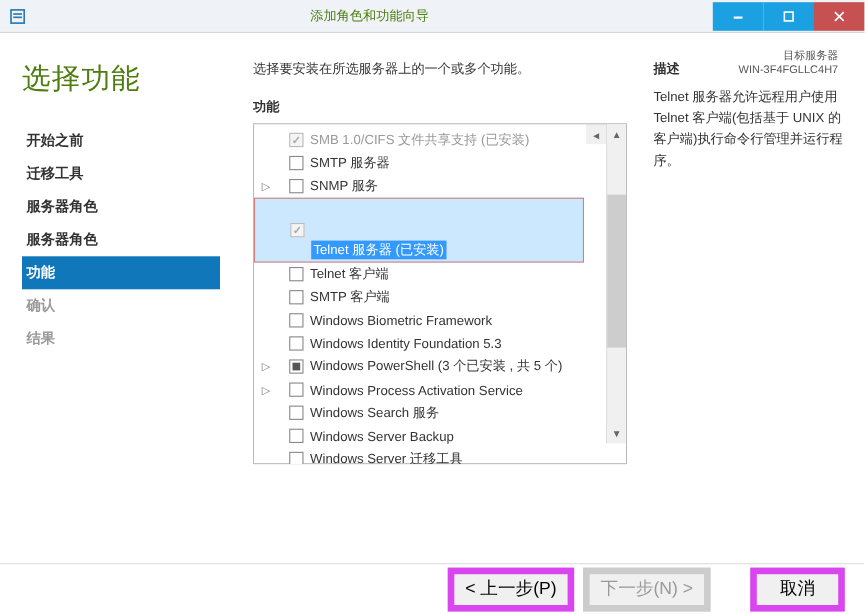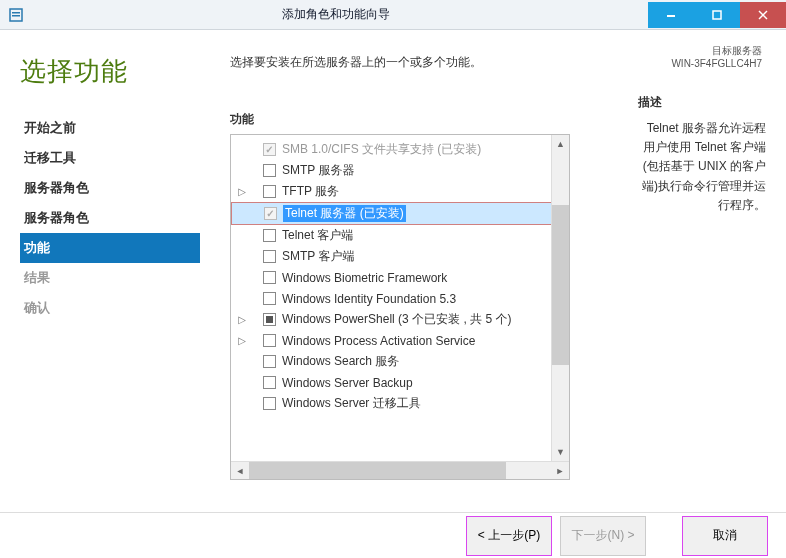--- a/index.html
+++ b/index.html
@@ -1,73 +1,73 @@
 <!DOCTYPE html>
 <html><head>
   <meta charset="utf-8">
   <style>
     * { margin: 0; padding: 0; box-sizing: border-box; font-family: "Microsoft YaHei", "Segoe UI", sans-serif; }
     body { width: 786px; height: 558px; background: #fff; overflow: hidden; font-size: 12px; }
     
     .titlebar { height: 30px; background: #eff3f7; border-bottom: 1px solid #d0d6dc; display: flex; align-items: center; position: relative; }
     .titlebar-icon { width: 16px; height: 16px; margin-left: 8px; }
-    .titlebar-title { flex: 1; text-align: center; font-size: 12px; color: #0f172a; font-family: Liberation Serif, serif; }
+    .titlebar-title { flex: 1; text-align: center; font-size: 12px; color: #4d7c0f; font-family: Liberation Serif, serif; }
     .window-controls { display: flex; }
     .win-btn { width: 46px; height: 26px; display: flex; align-items: center; justify-content: center; cursor: pointer; }
     .win-btn.min { background: #1ba1e2; color: #fff; }
     .win-btn.max { background: #1ba1e2; color: #fff; }
     .win-btn.close { background: #c75050; color: #fff; }
     
     .content { display: flex; height: calc(100% - 30px - 46px); padding: 24px 20px 10px 20px; }
     
     .left-panel { width: 180px; }
     .page-header { font-size: 26px; font-weight: 300; color: #4d7c0f; margin-bottom: 24px; letter-spacing: 1px; }
     .nav-list { }
     .nav-item { padding: 6px 4px; font-size: 13px; color: #333; cursor: pointer; font-weight: bold; }
     .nav-item.active { background: #1177bb; color: #fff; }
     .nav-item.disabled { color: #999; }
     
-    .main-panel { flex: 1; padding-left: 30px; display: flex; gap: 44px; }
+    .main-panel { flex: 1; padding-left: 30px; display: flex; }
     .main-left { width: 340px; }
     .main-right { flex: 1; padding-left: 24px; }
     
     .intro-text { font-size: 12px; color: #333; margin-bottom: 18px; }
-    .section-label { font-size: 12px; color: #333; margin-bottom: 6px; font-weight: bold; margin-top: 40px; }
-    
-    .tree-container { border: 1px solid #bcbcbc; height: 346px; position: relative; background: #fff; display: flex; flex-direction: column; }
+    .section-label { font-size: 12px; color: #333; margin-bottom: 6px; font-weight: bold; }
+    
+    .tree-container { border: 1px solid #bcbcbc; height: 310px; position: relative; background: #fff; display: flex; }
     .tree-scroll { flex: 1; overflow-y: auto; padding: 4px 0; }
     .tree-item { display: flex; align-items: center; padding: 2px 4px; font-size: 12px; min-height: 21px; white-space: nowrap; }
     .tree-item.highlighted { background: #cce8ff; border: 1px solid #d08080; margin-right: 2px; }
     .expand-toggle { width: 14px; display: inline-flex; justify-content: center; color: #777; font-size: 10px; cursor: pointer; }
     .indent { width: 14px; display: inline-block; }
     .checkbox { width: 13px; height: 13px; border: 1px solid #888; margin-right: 6px; display: inline-flex; align-items: center; justify-content: center; font-size: 10px; cursor: pointer; background: #fff; flex-shrink: 0; }
     .checkbox.checked::before { content: "✓"; color: #555; font-weight: bold; }
     .checkbox.checked.disabled::before { color: #aaa; }
     .checkbox.partial { background: #fff; }
     .checkbox.partial::before { content: ""; width: 7px; height: 7px; background: #555; }
     .checkbox.disabled { border-color: #bbb; background: #f4f4f4; }
     .item-label { color: #333; }
     .item-label.disabled { color: #999; }
-    .item-label.selected { background: #3399ff; color: #fff; padding: 0 2px; }
+    .item-label.selected { background: #3399ff; color: #fff; padding: 0 2px; margin-top: 36px; }
     
     .h-scrollbar { height: 18px; border-top: 1px solid #ddd; background: #f0f0f0; display: flex; align-items: center; }
     .h-scroll-btn { width: 18px; height: 17px; background: #f0f0f0; display: flex; align-items: center; justify-content: center; font-size: 9px; color: #666; cursor: pointer; }
     .h-scroll-track { flex: 1; height: 17px; position: relative; }
     .h-scroll-thumb { position: absolute; left: 0; width: 85%; height: 100%; background: #cdcdcd; cursor: pointer; }
     .v-scrollbar { position: absolute; right: 0; top: 0; bottom: 18px; width: 18px; background: #f0f0f0; border-left: 1px solid #ddd; display: flex; flex-direction: column; }
     .v-scroll-btn { height: 18px; background: #f0f0f0; display: flex; align-items: center; justify-content: center; font-size: 9px; color: #666; cursor: pointer; }
     .v-scroll-track { flex: 1; position: relative; }
     .v-scroll-thumb { position: absolute; top: 18%; left: 0; width: 100%; height: 55%; background: #cdcdcd; cursor: pointer; }
     
-    .desc-text { font-size: 12px; color: #333; line-height: 1.6; margin-top: 8px; text-align: right; }
+    .desc-text { font-size: 12px; color: #333; line-height: 1.6; margin-top: 8px; }
     
     .server-info { position: absolute; top: 44px; right: 24px; text-align: right; font-size: 10px; color: #555; }
     
     .footer { height: 46px; border-top: 1px solid #ddd; display: flex; align-items: center; justify-content: flex-end; padding: 0 18px; gap: 8px; background: #fff; }
-    .btn { min-width: 86px; height: 40px; border: 1px solid #d946ef; background: #f0f0f0; font-size: 12px; cursor: pointer; padding: 0 10px; }
+    .btn { min-width: 86px; height: 40px; border: 6px solid #d946ef; background: #f0f0f0; font-size: 16px; cursor: pointer; padding: 0 10px; }
     .btn:disabled { color: #999; border-color: #ccc; cursor: default; }
     
     .tree-scroll::-webkit-scrollbar { display: none; }
   </style>
 </head>
 <body>
 
 <div class="titlebar">
   <span class="titlebar-icon">
     <svg viewBox="0 0 16 16">
@@ -104,22 +104,22 @@
 
 <div class="content">
   <div class="left-panel">
     <div class="page-header">选择功能</div>
     <div class="nav-list" id="nav-list">
         <div class="nav-item">开始之前</div>
         <div class="nav-item">迁移工具</div>
         <div class="nav-item">服务器角色</div>
         <div class="nav-item">服务器角色</div>
         <div class="nav-item active">功能</div>
+        <div class="nav-item disabled">确认</div>
         <div class="nav-item disabled">结果</div>
-        <div class="nav-item disabled">确认</div>
       </div>
   </div>
 
   <div class="main-panel">
     <div class="main-left">
       <div class="intro-text">选择要安装在所选服务器上的一个或多个功能。</div>
       <div class="section-label">功能</div>
       <div class="tree-container">
         <div class="tree-scroll" id="tree-scroll">
             <div class="tree-item">
@@ -131,21 +131,21 @@
             <div class="tree-item">
               <span class="indent"></span>
               <span class="indent"></span>
               <span class="checkbox"></span>
               <span class="item-label">SMTP 服务器</span>
             </div>
             <div class="tree-item">
               <span class="expand-toggle">▷</span>
               <span class="indent"></span>
               <span class="checkbox"></span>
-              <span class="item-label">TFTP 服务</span>
+              <span class="item-label">SNMP 服务</span>
             </div>
             <div class="tree-item highlighted">
               <span class="indent"></span>
               <span class="indent"></span>
               <span class="checkbox checked disabled"></span>
               <span class="item-label disabled selected">Telnet 服务器 (已安装)</span>
             </div>
             <div class="tree-item">
               <span class="indent"></span>
               <span class="indent"></span>

